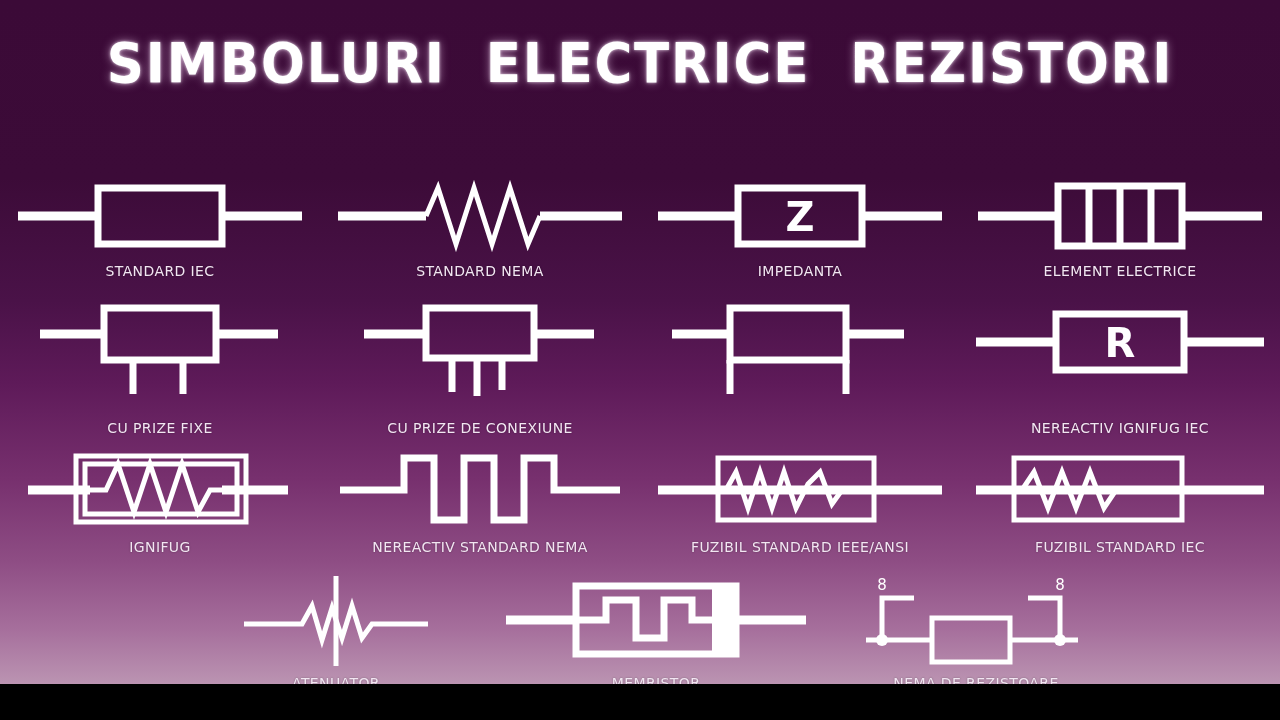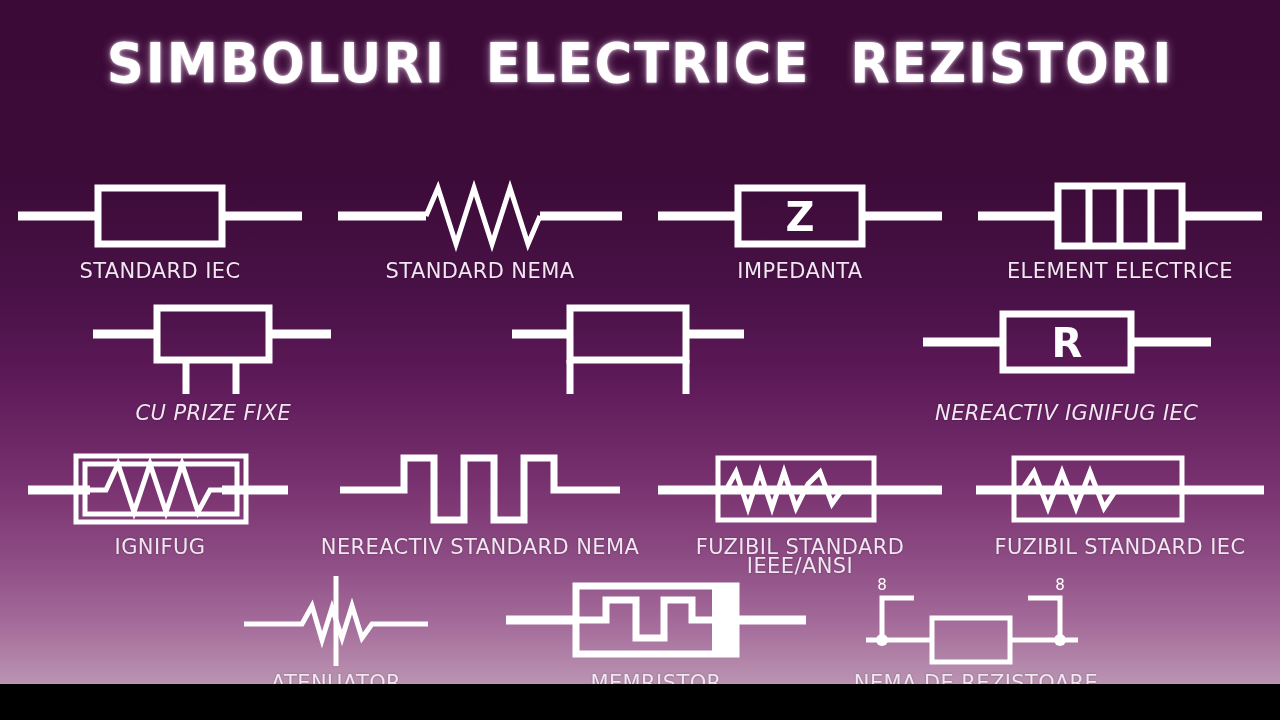--- a/index.html
+++ b/index.html
@@ -64,35 +64,35 @@
     position: relative;
     width: 100%;
     display: flex;
     align-items: center;
     justify-content: center;
   }
   .art svg { display: block; overflow: visible; }
   .caption {
     color: #f2e6f2;
     font-family: "DejaVu Sans", sans-serif;
-    font-size: 21px;
+    font-size: 14px;
     letter-spacing: 0.4px;
     text-align: center;
     line-height: 19px;
     white-space: pre-line;
     text-shadow: 0 0 2px rgba(0,0,0,0.35);
   }
 
   #row1 { top: 178px; }
   #row1 .art  { height: 76px; }
   #row1 .caption { margin-top: 8px; }
 
   #row2 { top: 302px; }
   #row2 .art  { height: 98px; }
-  #row2 .caption { margin-top: 4px; font-style: italic; }
+  #row2 .caption { margin-top: 19px; }
 
   #row3 { top: 442px; }
   #row3 .art  { height: 90px; }
   #row3 .caption { margin-top: 6px; }
 
   #row4 { top: 568px; }
   #row4 .art  { height: 100px; }
   #row4 .caption { margin-top: 6px; }
 
   
@@ -181,20 +181,33 @@
           <line class="stroke-w" x1="30" y1="32" x2="94" y2="32"></line>
           <line class="stroke-w" x1="206" y1="32" x2="268" y2="32"></line>
           <rect class="stroke" x="94" y="6" width="112" height="52"></rect>
           <line class="stroke" x1="123" y1="58" x2="123" y2="92"></line>
           <line class="stroke" x1="173" y1="58" x2="173" y2="92"></line>
         </svg>
       </div>
       <div class="caption">CU PRIZE FIXE</div>
     </div>
 
+    <div class="cell">
+      <div class="art">
+        <svg width="300" height="98" viewBox="0 0 300 98">
+          <line class="stroke-w" x1="34" y1="32" x2="96" y2="32"></line>
+          <line class="stroke-w" x1="204" y1="32" x2="264" y2="32"></line>
+          <rect class="stroke" x="96" y="6" width="108" height="50"></rect>
+          <line class="stroke" x1="122" y1="56" x2="122" y2="90"></line>
+          <line class="stroke" x1="147" y1="56" x2="147" y2="94"></line>
+          <line class="stroke" x1="172" y1="56" x2="172" y2="88"></line>
+        </svg>
+      </div>
+      <div class="caption">CU PRIZE DE CONEXIUNE</div>
+    </div>
 
     <div class="cell">
       <div class="art">
         <svg width="300" height="98" viewBox="0 0 300 98">
           <line class="stroke-w" x1="22" y1="32" x2="80" y2="32"></line>
           <line class="stroke-w" x1="196" y1="32" x2="254" y2="32"></line>
           <rect class="stroke" x="80" y="6" width="116" height="52"></rect>
           <line class="stroke" x1="80" y1="58" x2="80" y2="92"></line>
           <line class="stroke" x1="196" y1="58" x2="196" y2="92"></line>
         </svg>

